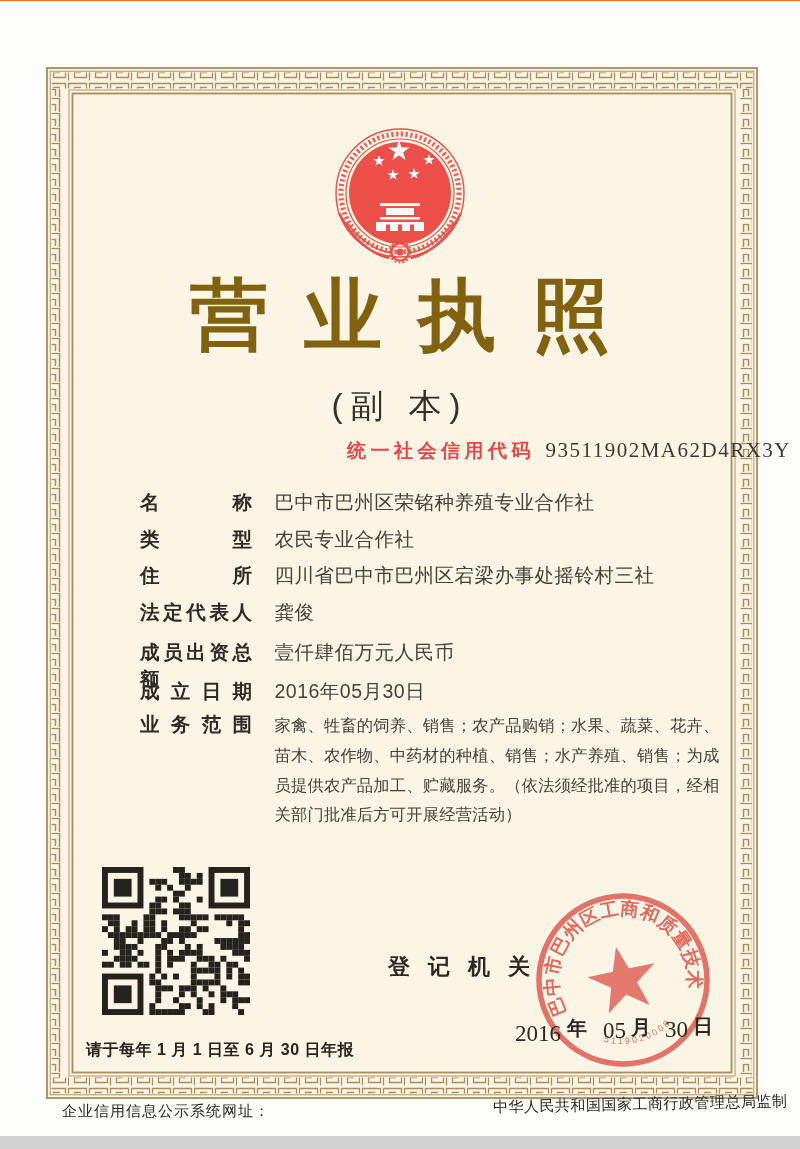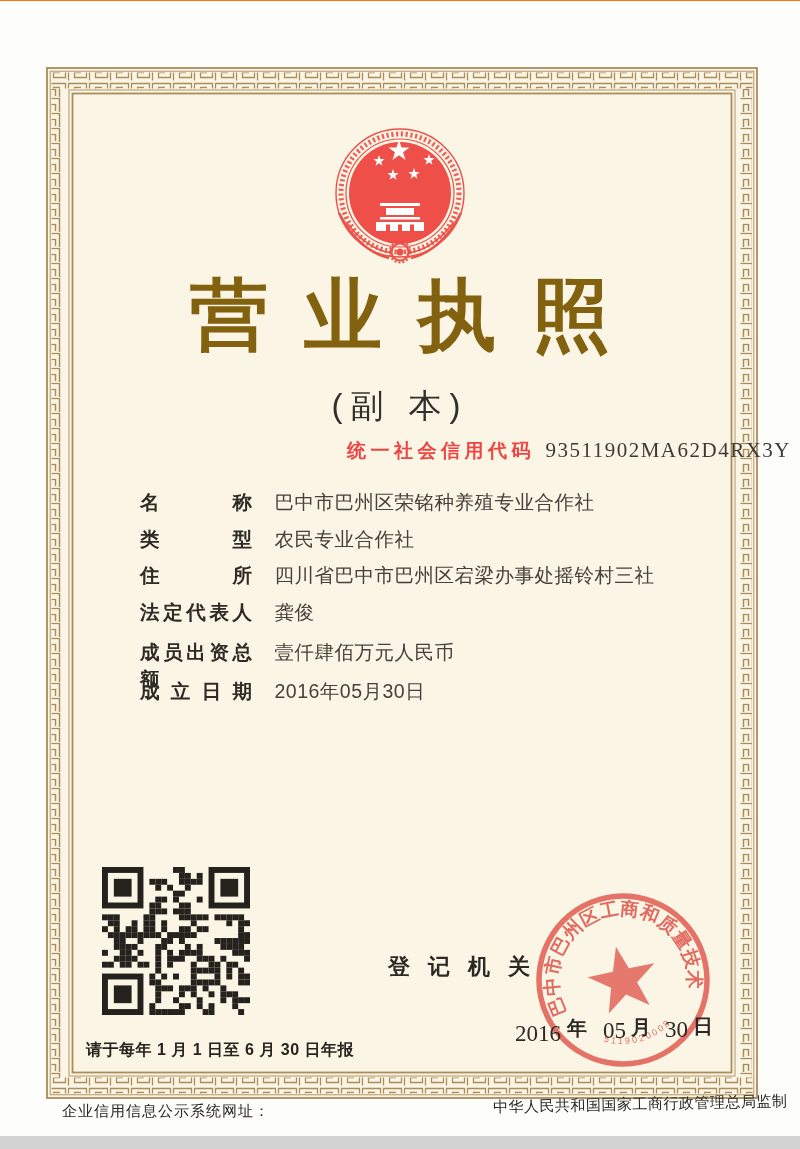--- a/index.html
+++ b/index.html
@@ -162,20 +162,24 @@
     <span class="field-label">法定代表人</span>
     <span class="field-value">龚俊</span>
   </div>
   <div class="field-row" style="top:638px">
     <span class="field-label">成员出资总额</span>
     <span class="field-value">壹仟肆佰万元人民币</span>
   </div>
   <div class="field-row" style="top:677px">
     <span class="field-label">成立日期</span>
     <span class="field-value">2016年05月30日</span>
+  </div>
+  <div class="field-row" style="top:710px">
+    <span class="field-label">业务范围</span>
+    <span class="field-value scope">家禽、牲畜的饲养、销售；农产品购销；水果、蔬菜、花卉、苗木、农作物、中药材的种植、销售；水产养殖、销售；为成员提供农产品加工、贮藏服务。（依法须经批准的项目，经相关部门批准后方可开展经营活动）</span>
   </div>
 
 
   <svg class="qr" xmlns="http://www.w3.org/2000/svg" viewBox="0 0 148 148">
       <rect x="71.04" y="0.00" width="5.92" height="5.92" fill="#25221e"></rect>
       <rect x="76.96" y="0.00" width="5.92" height="5.92" fill="#25221e"></rect>
       <rect x="76.96" y="5.92" width="5.92" height="5.92" fill="#25221e"></rect>
       <rect x="82.88" y="5.92" width="5.92" height="5.92" fill="#25221e"></rect>
       <rect x="94.72" y="5.92" width="5.92" height="5.92" fill="#25221e"></rect>
       <rect x="47.36" y="11.84" width="5.92" height="5.92" fill="#25221e"></rect>

